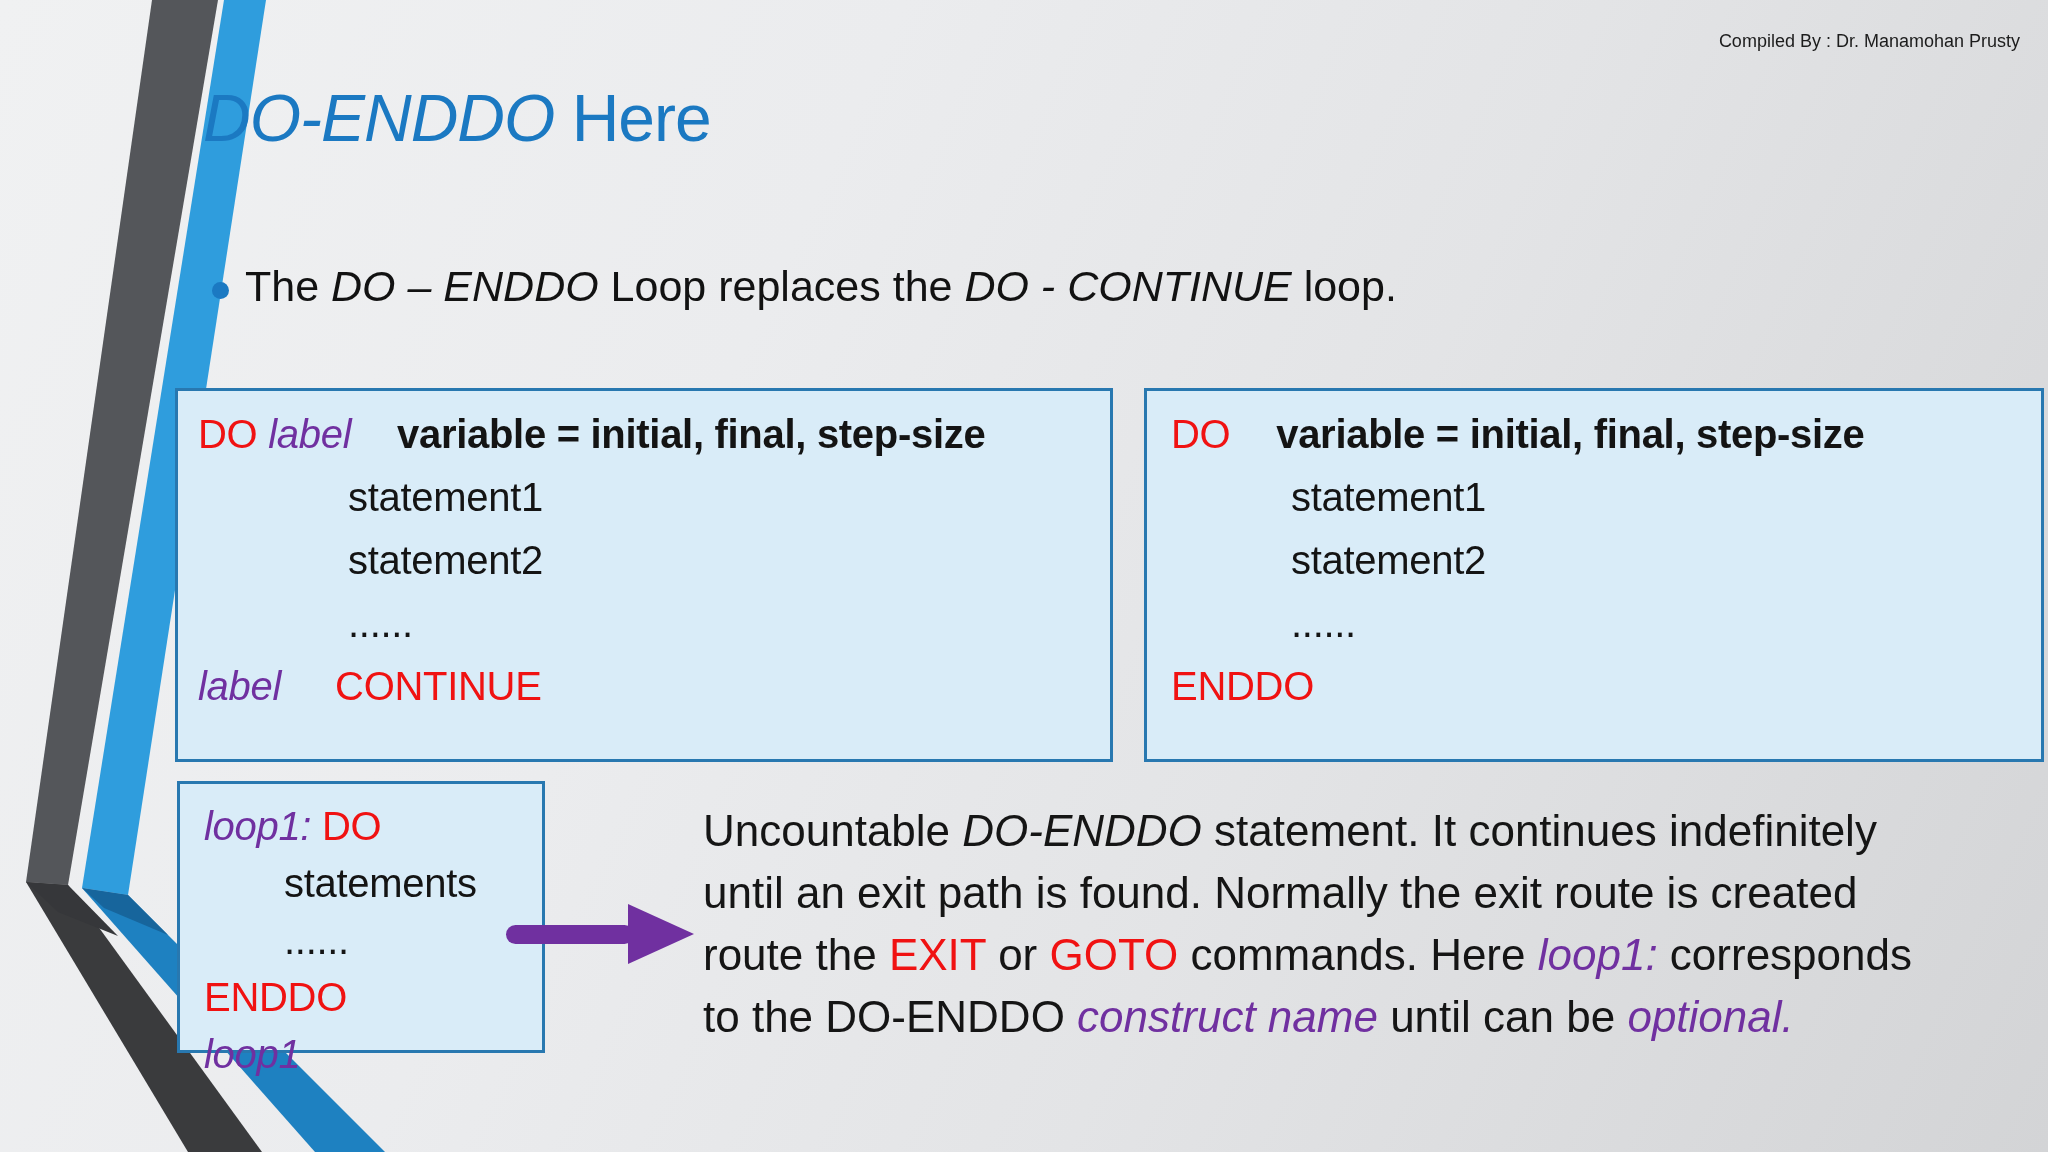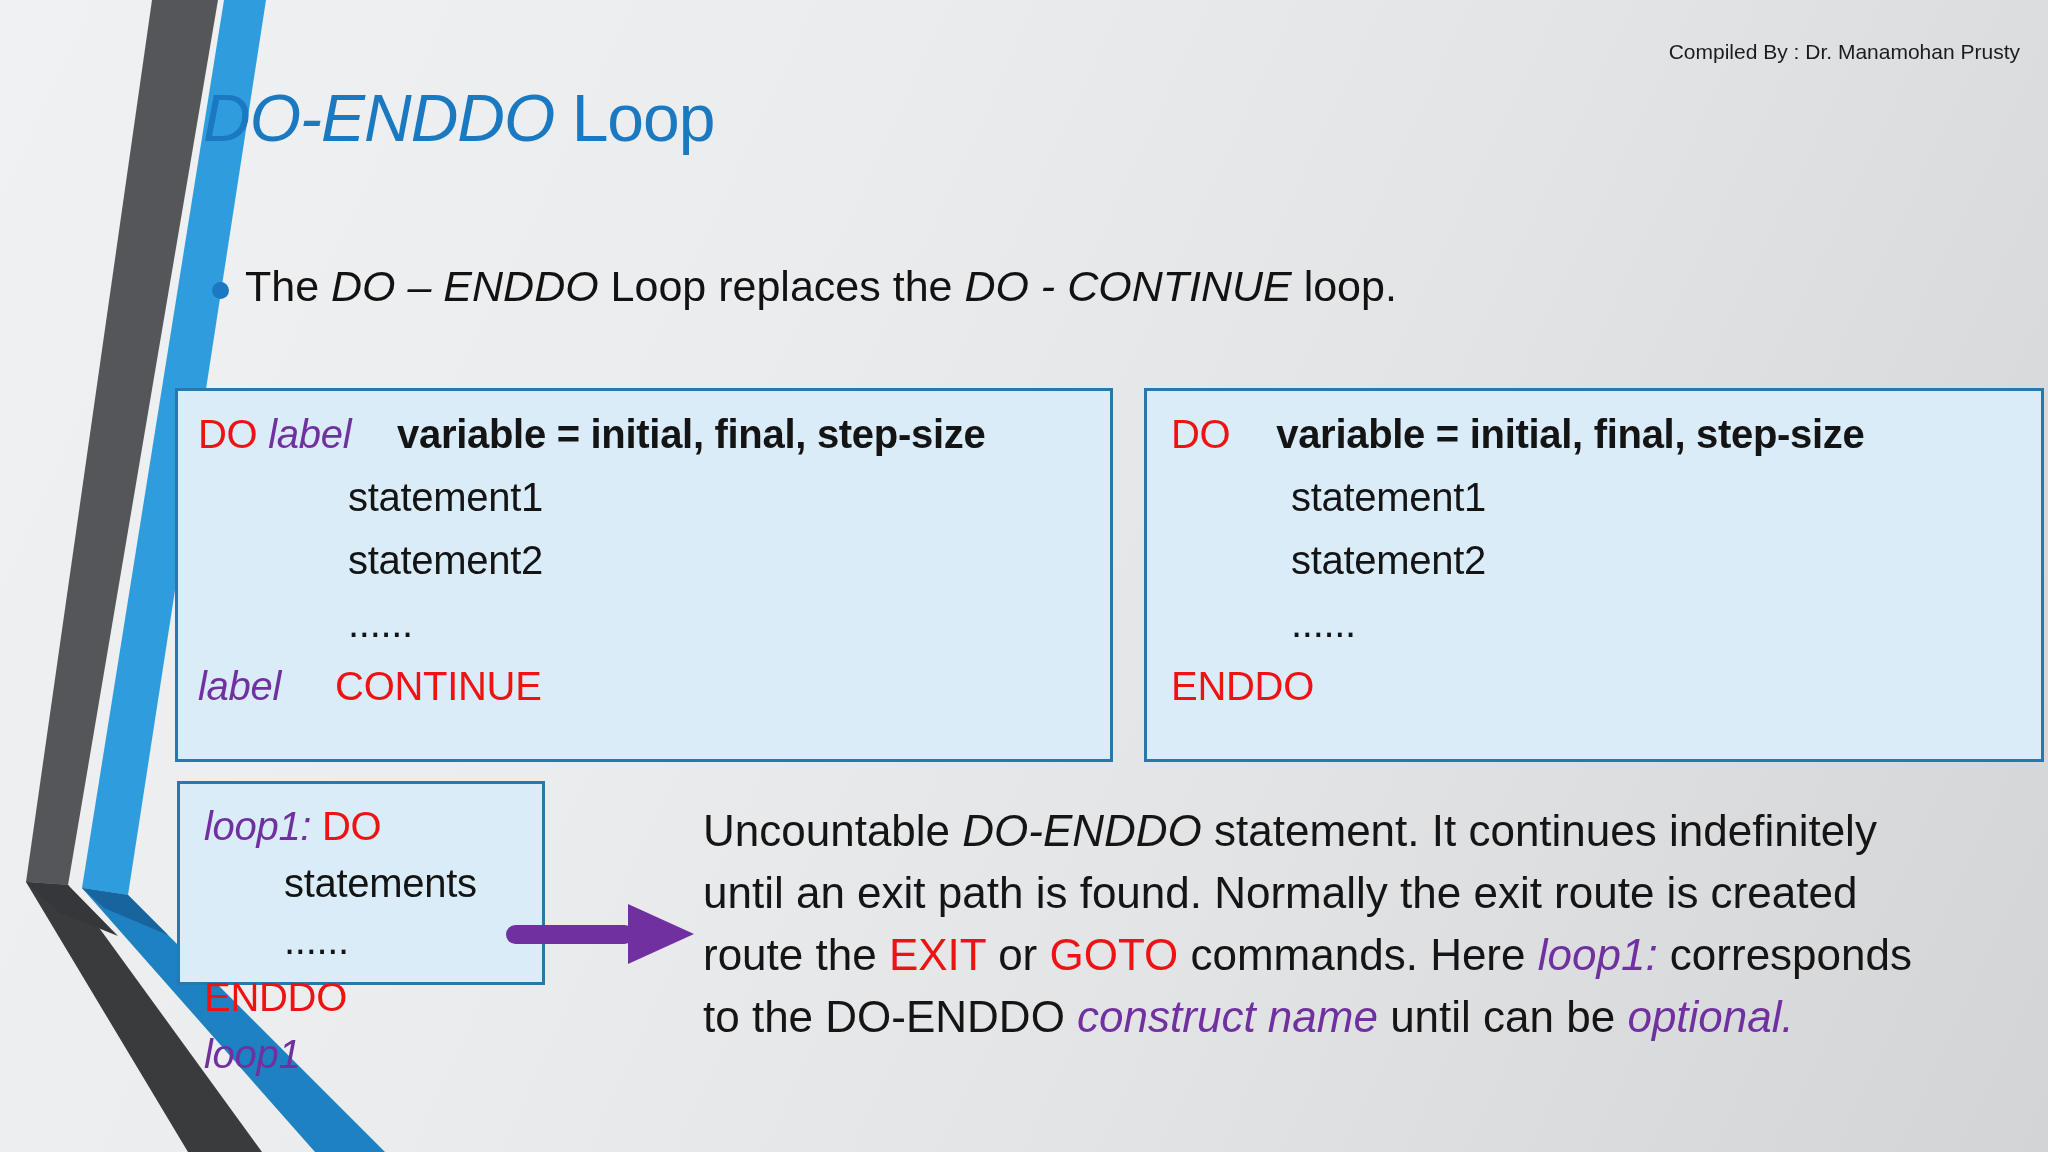--- a/index.html
+++ b/index.html
@@ -5,22 +5,22 @@
   html,body{margin:0;padding:0;background:#b9babc;}
   .slide{
     position:relative;
     width:2048px;height:1152px;
     overflow:hidden;
     font-family:"Liberation Sans",sans-serif;
     background:linear-gradient(115deg,#f0f1f2 0%,#ebecee 35%,#e3e4e6 62%,#d3d4d6 100%);
   }
   .deco{position:absolute;left:0;top:0;width:2048px;height:1152px;}
   .credit{
-    position:absolute;top:40px;right:28px;
-    font-size:21px;color:#1c1c1c;
+    position:absolute;top:31px;right:28px;
+    font-size:18px;color:#1c1c1c;
   }
   .title{
     position:absolute;left:203px;top:80px;
     font-size:66px;color:var(--accent_blue);
     letter-spacing:-1px;white-space:nowrap;
   }
   .title .t-it{font-style:italic;}
   .bullet{
     position:absolute;left:212px;top:262px;
     display:flex;gap:16px;font-size:43px;color:#121212;
@@ -34,21 +34,21 @@
     position:absolute;box-sizing:border-box;
     background:var(--box_fill);
     border:3px solid var(--box_border);
     font-size:40px;color:#141414;letter-spacing:-0.3px;
   }
   .codebox .cline{line-height:63px;white-space:nowrap;}
   .box-left{left:175px;top:388px;width:938px;height:374px;padding:12px 0 0 20px;}
   .box-left .ind1{padding-left:150px;}
   .box-right{left:1144px;top:388px;width:900px;height:374px;padding:12px 0 0 24px;}
   .box-right .ind1{padding-left:120px;}
-  .box-loop{left:177px;top:781px;width:368px;height:204px;padding:14px 0 0 24px;}
+  .box-loop{left:177px;top:781px;width:368px;height:272px;padding:14px 0 0 24px;}
   .box-loop .cline{line-height:57px;}
   .box-loop .ind1{padding-left:80px;}
   .para{
     position:absolute;left:703px;top:800px;
     font-size:44px;color:#151515;
   }
   .para .cline{line-height:62px;white-space:nowrap;}
   .red{color:var(--red);}
   .pur{color:var(--purple);}
   .it{font-style:italic;}
@@ -65,21 +65,21 @@
     <polygon points="26,882 188,1152 262,1152 68,885" fill="var(--stripe_gray_dark)"></polygon>
     <polygon points="26,882 68,885 118,936 58,912" fill="var(--stripe_gray_mitre)"></polygon>
     <polygon points="224,0 266,0 128,895 82,888" fill="var(--stripe_blue)"></polygon>
     <polygon points="82,888 128,895 385,1152 315,1152" fill="var(--stripe_blue_dark)"></polygon>
     <polygon points="82,888 128,895 168,935 104,908" fill="var(--stripe_blue_mitre)"></polygon>
   </svg>
 
   <div class="credit">Compiled By : Dr. Manamohan Prusty</div>
 
   <div class="title">
-    <span class="t-it">DO-ENDDO</span><span> Loop</span>
+    <span class="t-it">DO-ENDDO</span><span> Here</span>
   </div>
 
   <div class="bullet">
     <span class="dot"></span>
     <div>
         <div class="cline"><span>The </span><span class="it">DO – ENDDO</span><span> Loop replaces the </span><span class="it">DO - CONTINUE</span><span> loop.</span></div>
       </div>
   </div>
 
   <div class="codebox box-left">

